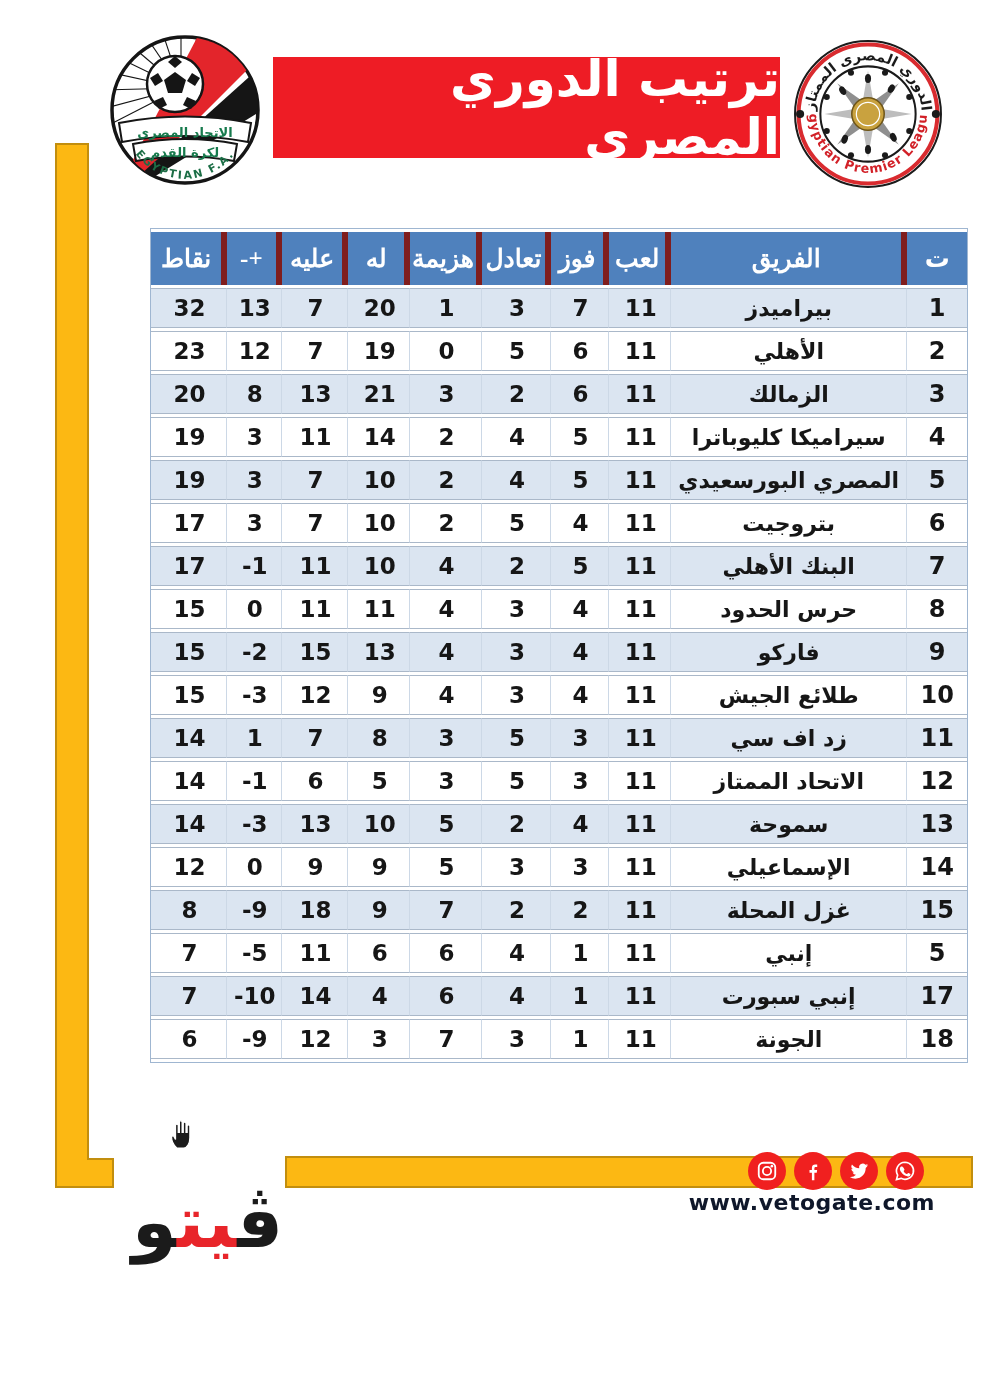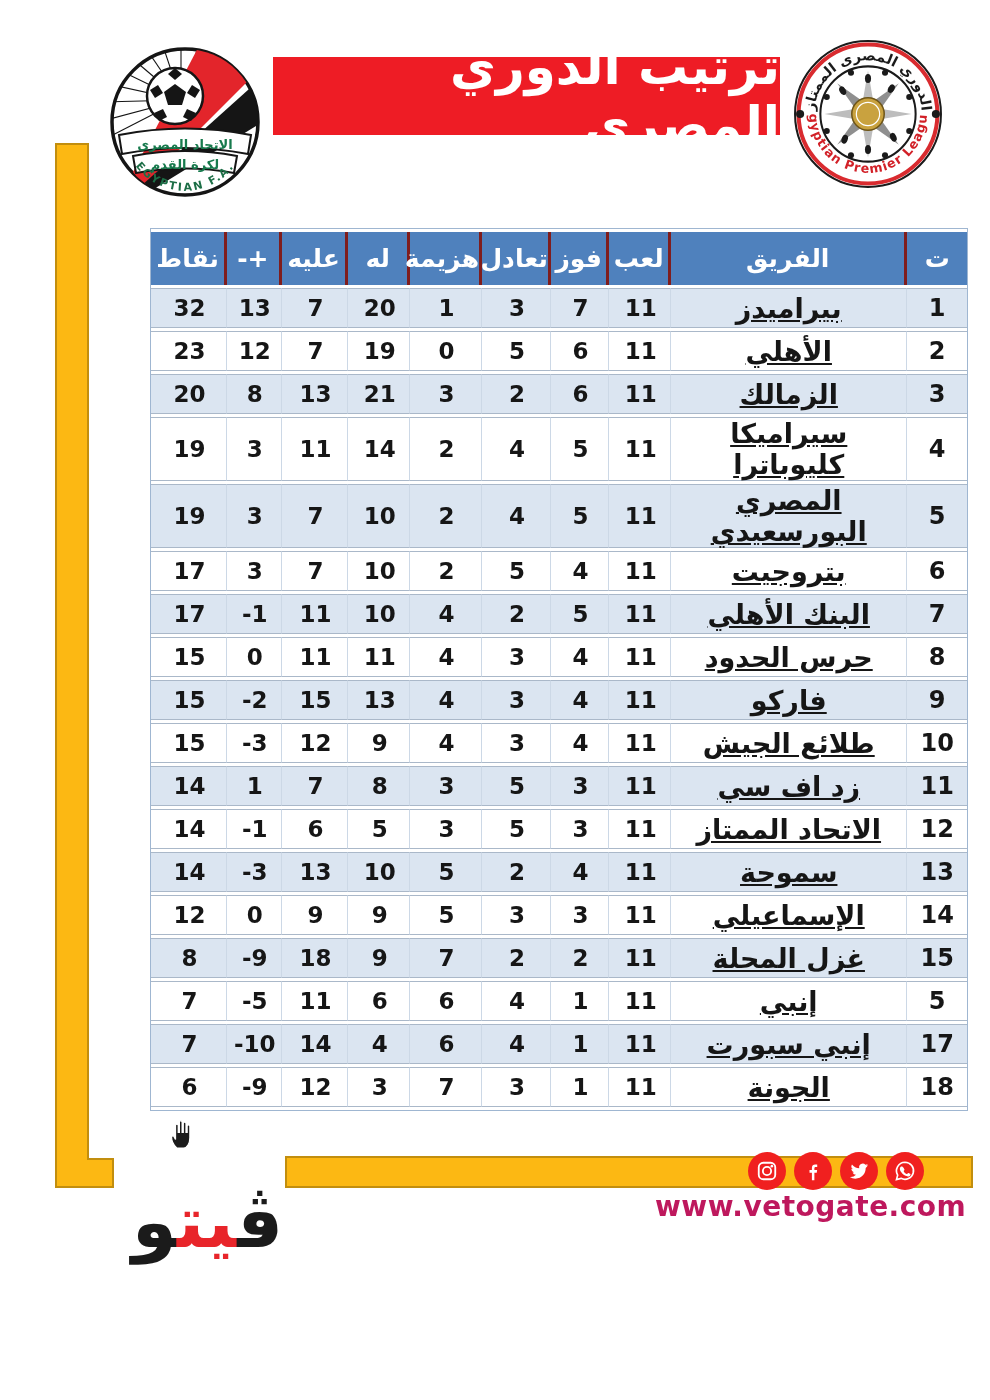--- a/index.html
+++ b/index.html
@@ -6,56 +6,56 @@
   body { background:#ffffff; font-family:"DejaVu Sans", sans-serif; }
   .canvas { position:relative; width:990px; height:1400px; background:#ffffff; overflow:hidden; }
 
   
   .ybar { position:absolute; background:#fcb813; border:2px solid #c28e0e; }
   .ybar-v { left:55px; top:143px; width:34px; height:1045px; }
   .ybar-foot { left:87px; top:1158px; width:27px; height:30px; border-left:none; }
   .ybar-h { left:285px; top:1156px; width:688px; height:32px; }
 
   
-  .banner { position:absolute; left:273px; top:57px; width:507px; height:78px;
+  .banner { position:absolute; left:273px; top:57px; width:507px; height:101px;
             display:flex; align-items:center; justify-content:center; }
   .banner-title { color:#ffffff; font-size:50px; font-weight:bold; direction:rtl; letter-spacing:1px; }
 
   .logo { position:absolute; }
-  .fa-logo { left:103px; top:36px; }
+  .fa-logo { left:103px; top:24px; }
   .epl-logo { left:792px; top:38px; }
 
   
   .table-wrap { position:absolute; left:150px; top:228px; width:818px; border:1px solid #9fb6d1; background:#fff; }
   table.standings { width:100%; table-layout:fixed; border-collapse:separate; border-spacing:0 3px; direction:rtl; }
   .standings th { background:#4f81bd; color:#ffffff; font-size:25px; font-weight:bold;
                   height:53px; text-align:center; vertical-align:middle; }
-  .standings th + th { border-right:3px solid #7f1d1d; }
+  .standings th + th { border-right:6px solid #7f1d1d;font-family:Liberation Serif, serif; }
   .standings td { font-size:23px; font-weight:bold; color:#161616; height:40px;
                   text-align:center; vertical-align:middle;
                   border-top:1px solid #aab8c9; border-bottom:1px solid #aab8c9; background:#ffffff; }
   .standings td + td { border-right:1px solid #ccd8e6; }
   .standings tbody tr:nth-child(odd) td { background:#dbe5f1; }
   .standings td.num { direction:ltr; }
-  .standings td.c-team { font-size:27px;text-decoration:underline; }
+  .standings td.c-team { font-size:22px; }
   .standings td.c-rank { font-size:24px; }
 
   
   .veto { position:absolute; left:115px; top:1172px; width:185px; height:100px; direction:rtl;
           font-size:72px; font-weight:bold; line-height:100px; text-align:center; }
   .veto .blk { color:#1b1b1b; }
   .veto .red { color:#e8252a; position:relative; }
   .veto-hand { position:absolute; left:168px; top:1116px; }
 
   .social { position:absolute; left:748px; top:1152px; display:flex; gap:8px; }
   .social .sbtn { width:38px; height:38px; border-radius:50%; background:#f0201f;
                   display:flex; align-items:center; justify-content:center; cursor:pointer; }
 
-  .website { position:absolute; left:655px; top:1190px; width:280px; 
-             color:#be185d; font-size:28px; font-weight:bold; letter-spacing:.5px; }
+  .website { position:absolute; left:655px; top:1190px; width:280px; text-align:right;
+             color:#0f172a; font-size:22px; font-weight:bold; letter-spacing:.5px; }
 </style>
 </head>
 <body>
 
 <div class="canvas">
 
   <div class="ybar ybar-v"></div>
   <div class="ybar ybar-foot"></div>
 
   <div class="logo fa-logo">

